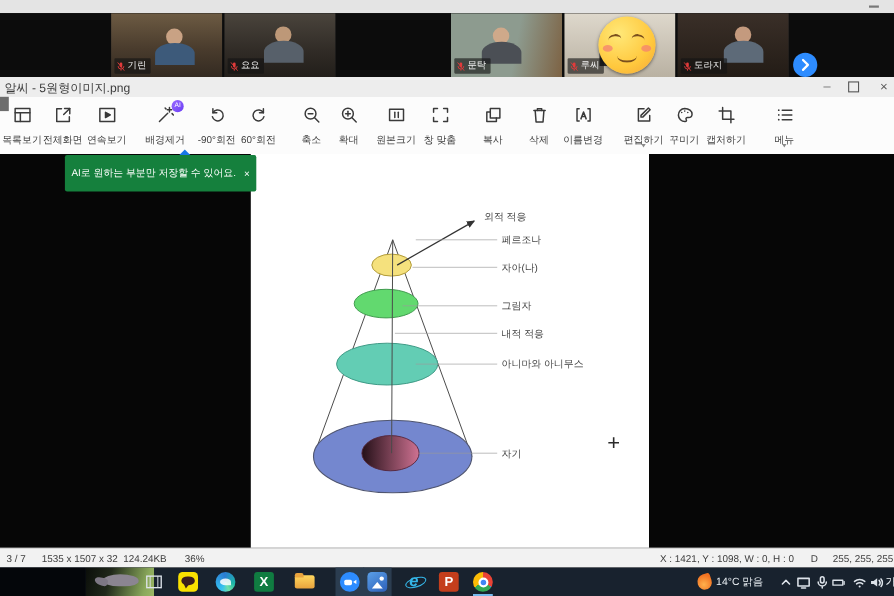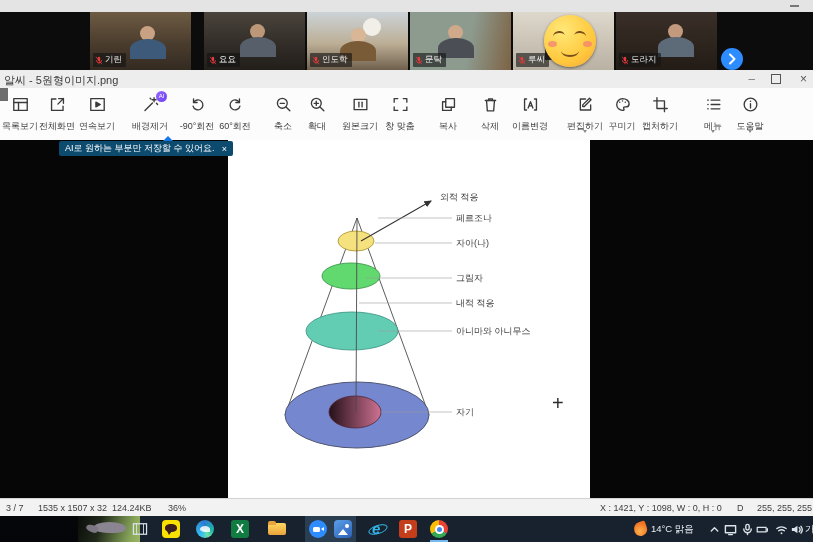--- a/index.html
+++ b/index.html
@@ -35,21 +35,21 @@
   #toolbar{position:absolute;left:0;top:88px;width:813px;height:52px;background:#fcfcfc;}
   .tbtn{position:absolute;top:7px;width:46px;text-align:center;cursor:default;}
   .tbtn svg{width:19px;height:19px;stroke:#3a3a3a;stroke-width:1.7;fill:none;stroke-linecap:round;stroke-linejoin:round;}
   .tlabel{display:block;font-size:9px;color:#3c3c3c;margin-top:2px;white-space:nowrap;}
   .caret{width:0;height:0;border-left:2.5px solid transparent;border-right:2.5px solid transparent;border-top:3px solid #8a8a8a;margin:2px auto 0;}
   .tdiv{position:absolute;top:96px;width:1px;height:38px;background:#e4e4e4;}
   .aibadge{position:absolute;top:-4px;right:6px;width:11px;height:11px;border-radius:50%;
     background:linear-gradient(135deg,#9a6bff,#6a3df5);color:#fff;font-size:6px;line-height:11px;text-align:center;}
   .cornerchip{position:absolute;left:0;top:88px;width:8px;height:13px;background:#6d6d6d;}
   
-  .tooltip{position:absolute;left:59px;top:141px;width:174px;height:15px;background:#0c4a6e;border-radius:2px;
+  .tooltip{position:absolute;left:59px;top:141px;width:174px;height:33px;background:#15803d;border-radius:2px;
     color:#fff;font-size:9px;display:flex;align-items:center;justify-content:space-between;padding:0 6px;box-sizing:border-box;}
   .tooltip-arrow{position:absolute;left:163px;top:136px;width:0;height:0;
     border-left:5px solid transparent;border-right:5px solid transparent;border-bottom:5px solid #1877e8;}
   
   #canvas{position:absolute;left:0;top:140px;width:813px;height:358px;background:#060606;}
   #imagearea{position:absolute;left:228px;top:0;width:362px;height:358px;background:#fff;}
   .pluscursor{position:absolute;left:324px;top:252px;font-size:20px;color:#2b2b2b;font-weight:400;}
   
   #statusbar{position:absolute;left:0;top:498px;width:813px;height:18px;background:#f2f2f2;border-top:1px solid #d2d2d2;
     font-size:9px;color:#3c3c3c;box-sizing:border-box;}
@@ -76,21 +76,21 @@
 </head>
 <body>
 
 <div id="screen">
 
   <div id="topbar">
     <div class="winmark"></div>
   </div>
 
   <div id="zoomstrip">
-    <div class="tile t1" style="left:90px">
+    <div class="tile t1" style="left:101px">
       <div class="vid">
         <div class="head" style="left:50px;top:14px"></div>
           <div class="torso" style="left:40px;top:27px;background:#3d5a7a"></div>
       </div>
       <span class="namebadge">
         <svg width="8" height="9" viewBox="0 0 10 12">
             <rect x="3.4" y="1" width="3.2" height="6" rx="1.6" fill="#e23b3b"></rect>
             <path d="M1.5 5.5a3.5 3.5 0 0 0 7 0M5 9v2" stroke="#e23b3b" stroke-width="1.1" fill="none"></path>
             <line x1="1" y1="1" x2="9" y2="11" stroke="#e23b3b" stroke-width="1.1"></line>
           </svg>
@@ -104,35 +104,20 @@
       </div>
       <span class="namebadge">
         <svg width="8" height="9" viewBox="0 0 10 12">
             <rect x="3.4" y="1" width="3.2" height="6" rx="1.6" fill="#e23b3b"></rect>
             <path d="M1.5 5.5a3.5 3.5 0 0 0 7 0M5 9v2" stroke="#e23b3b" stroke-width="1.1" fill="none"></path>
             <line x1="1" y1="1" x2="9" y2="11" stroke="#e23b3b" stroke-width="1.1"></line>
           </svg>
         <span>요요</span>
       </span>
     </div>
-    <div class="tile t3" style="left:307px">
-      <div class="vid">
-        <div class="dome" style="left:56px;top:6px"></div>
-        <div class="head" style="left:44px;top:16px;background:#d8b696"></div>
-          <div class="torso" style="left:33px;top:29px;background:#7a5b38"></div>
-      </div>
-      <span class="namebadge">
-        <svg width="8" height="9" viewBox="0 0 10 12">
-            <rect x="3.4" y="1" width="3.2" height="6" rx="1.6" fill="#e23b3b"></rect>
-            <path d="M1.5 5.5a3.5 3.5 0 0 0 7 0M5 9v2" stroke="#e23b3b" stroke-width="1.1" fill="none"></path>
-            <line x1="1" y1="1" x2="9" y2="11" stroke="#e23b3b" stroke-width="1.1"></line>
-          </svg>
-        <span>인도학</span>
-      </span>
-    </div>
     <div class="tile t4" style="left:410px">
       <div class="vid">
         <div class="head" style="left:38px;top:13px;background:#cfa98a"></div>
           <div class="torso" style="left:28px;top:26px;background:#4b4f55"></div>
       </div>
       <span class="namebadge">
         <svg width="8" height="9" viewBox="0 0 10 12">
             <rect x="3.4" y="1" width="3.2" height="6" rx="1.6" fill="#e23b3b"></rect>
             <path d="M1.5 5.5a3.5 3.5 0 0 0 7 0M5 9v2" stroke="#e23b3b" stroke-width="1.1" fill="none"></path>
             <line x1="1" y1="1" x2="9" y2="11" stroke="#e23b3b" stroke-width="1.1"></line>
@@ -323,29 +308,20 @@
     <div class="tbtn" style="left:690px">
       <svg viewBox="0 0 24 24">
           <line x1="9" y1="6.5" x2="20" y2="6.5"></line>
           <line x1="9" y1="12" x2="20" y2="12"></line>
           <line x1="9" y1="17.5" x2="20" y2="17.5"></line>
           <circle cx="5" cy="6.5" r="1" fill="#3a3a3a" stroke="none"></circle>
           <circle cx="5" cy="12" r="1" fill="#3a3a3a" stroke="none"></circle>
           <circle cx="5" cy="17.5" r="1" fill="#3a3a3a" stroke="none"></circle>
         </svg>
       <span class="tlabel">메뉴</span>
-      <span class="caret"></span>
-    </div>
-    <div class="tbtn" style="left:727px">
-      <svg viewBox="0 0 24 24">
-          <circle cx="12" cy="12" r="8"></circle>
-          <line x1="12" y1="11" x2="12" y2="16.5"></line>
-          <circle cx="12" cy="7.8" r="1" fill="#3a3a3a" stroke="none"></circle>
-        </svg>
-      <span class="tlabel">도움말</span>
       <span class="caret"></span>
     </div>
     <div class="tdiv" style="left:123px"></div>
     <div class="tdiv" style="left:177px"></div>
     <div class="tdiv" style="left:257px"></div>
     <div class="tdiv" style="left:427px"></div>
     <div class="tdiv" style="left:557px"></div>
     <div class="tdiv" style="left:693px"></div>
   </div>
   <div class="cornerchip"></div>

